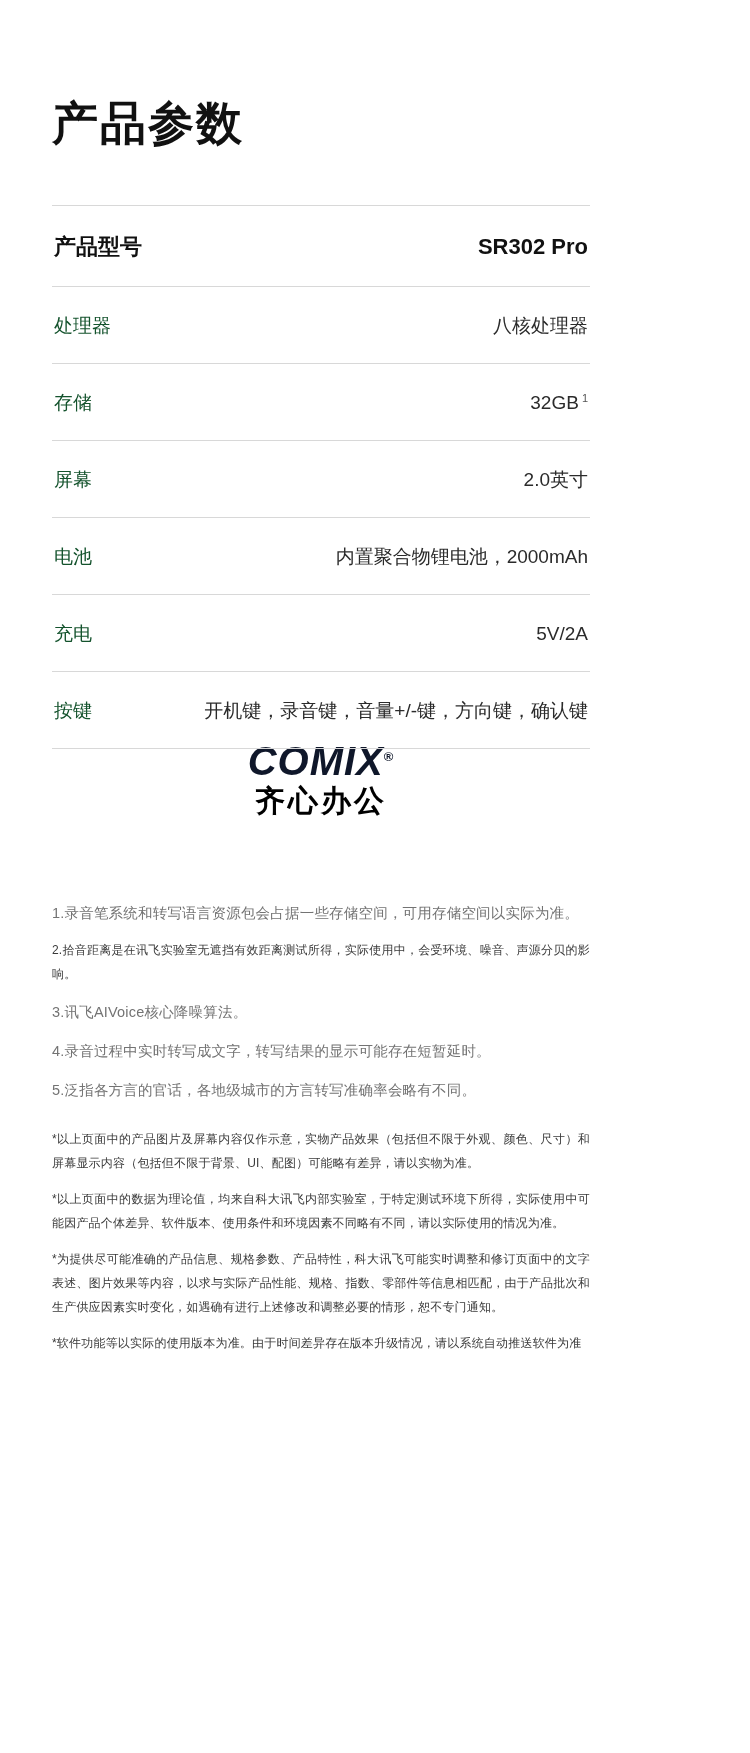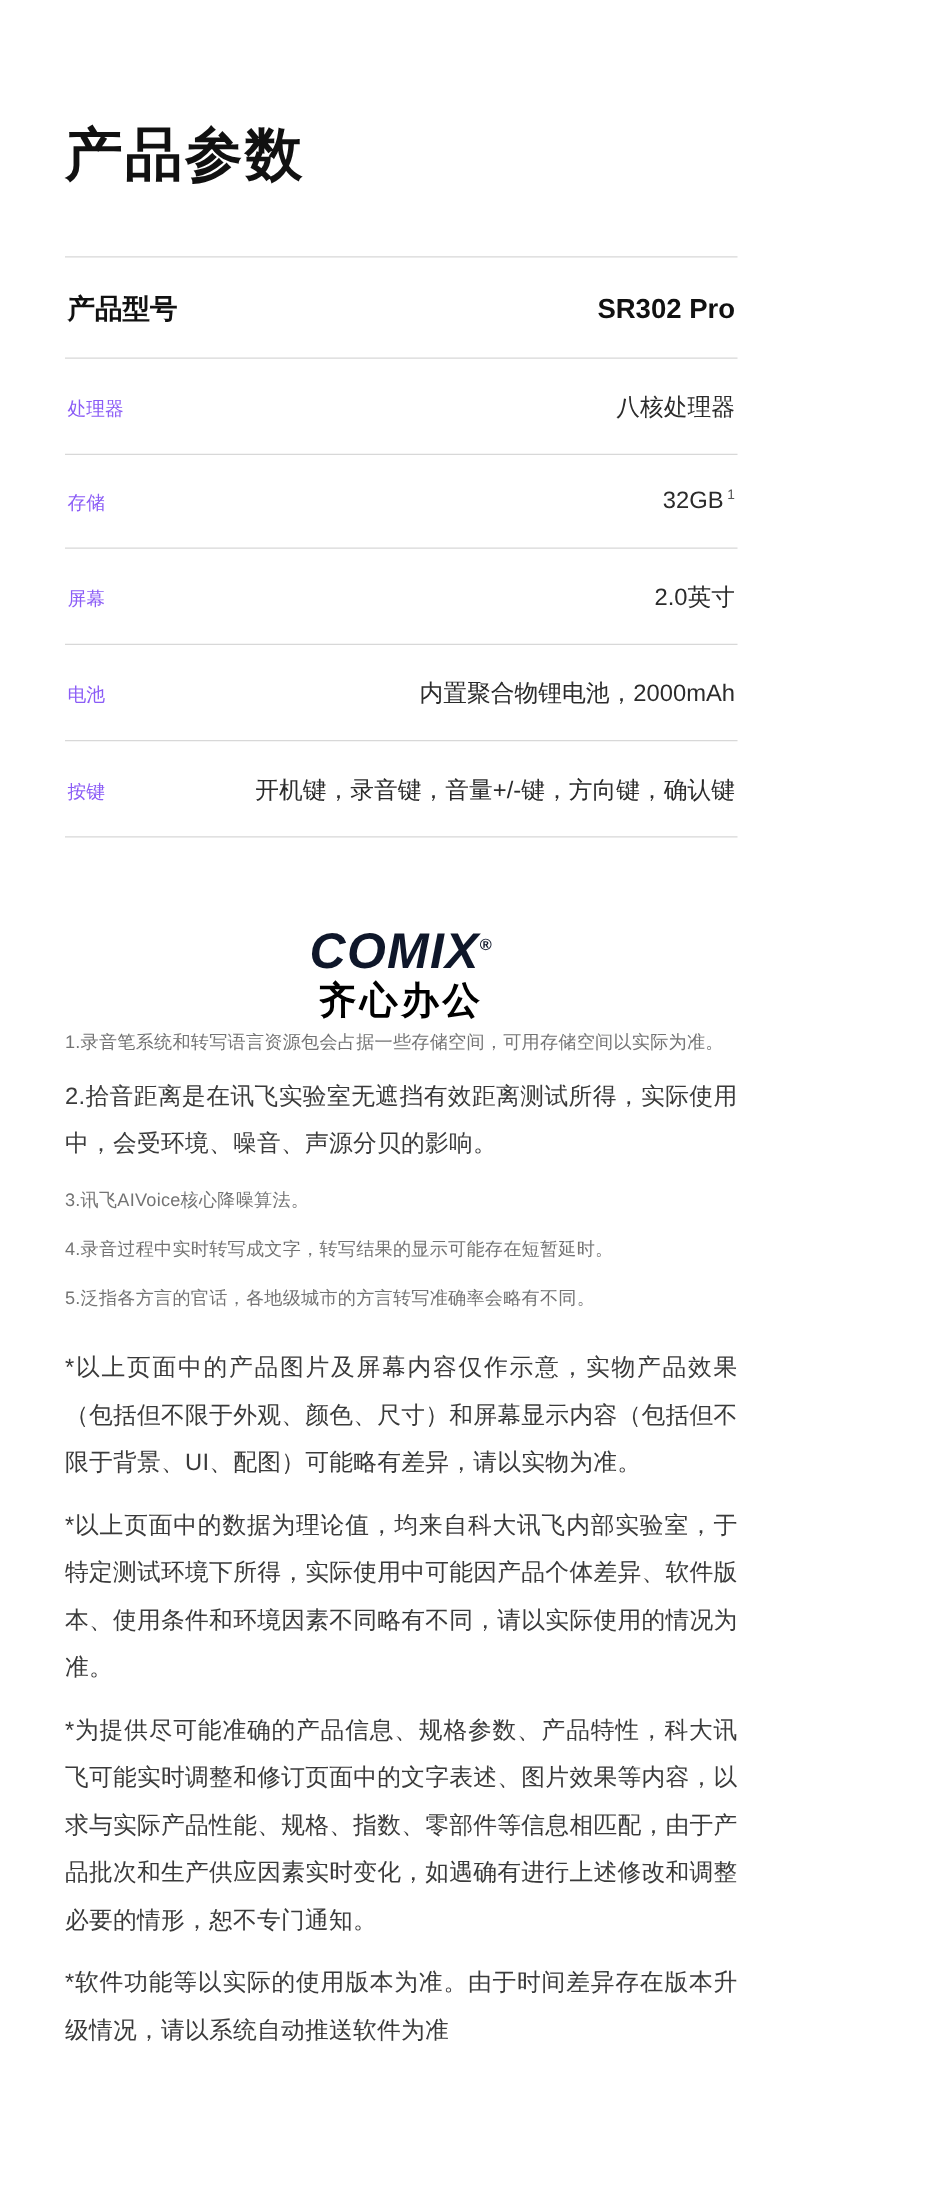--- a/index.html
+++ b/index.html
@@ -46,22 +46,22 @@
     padding: 26px 2px 24px 2px;
     min-height: 24px;
   }
   .spec-row.first .spec-label,
   .spec-row.first .spec-value {
     font-weight: 700;
     font-size: 22px;
     color: #111111;
   }
   .spec-label {
-    font-size: 15px;
-    color: #8b5cf6;
+    font-size: 19px;
+    color: #14532d;
     flex: 0 0 auto;
     white-space: nowrap;
   }
   .spec-value {
     font-size: 19px;
     color: #2b2b2b;
     text-align: right;
     flex: 1 1 auto;
     padding-left: 16px;
     white-space: nowrap;
@@ -110,21 +110,21 @@
     z-index: 2;
   }
   .note-line {
     font-size: 14.5px;
     color: #737373;
     line-height: 2.0;
     margin: 0 0 10px 0;
     letter-spacing: 0.2px;
   }
   .note-block {
-    font-size: 19px;
+    font-size: 12px;
     color: #3a3a3a;
     line-height: 2.0;
     margin: 0 0 12px 0;
     letter-spacing: 0.2px;
     text-align: justify;
   }
   .notes .disclaimers {
     margin-top: 22px;
   }
 </style>
@@ -156,20 +156,24 @@
       <div class="spec-label">屏幕</div>
       <div class="spec-value">2.0英寸</div>
     </div>
 
     <div class="spec-row">
       <div class="spec-label">电池</div>
       <div class="spec-value">内置聚合物锂电池，2000mAh</div>
     </div>
 
 
+    <div class="spec-row">
+      <div class="spec-label">充电</div>
+      <div class="spec-value">5V/2A</div>
+    </div>
 
     <div class="spec-row">
       <div class="spec-label">按键</div>
       <div class="spec-value">开机键，录音键，音量+/-键，方向键，确认键</div>
     </div>
 
 
   </div>
 
   <div class="watermark">

